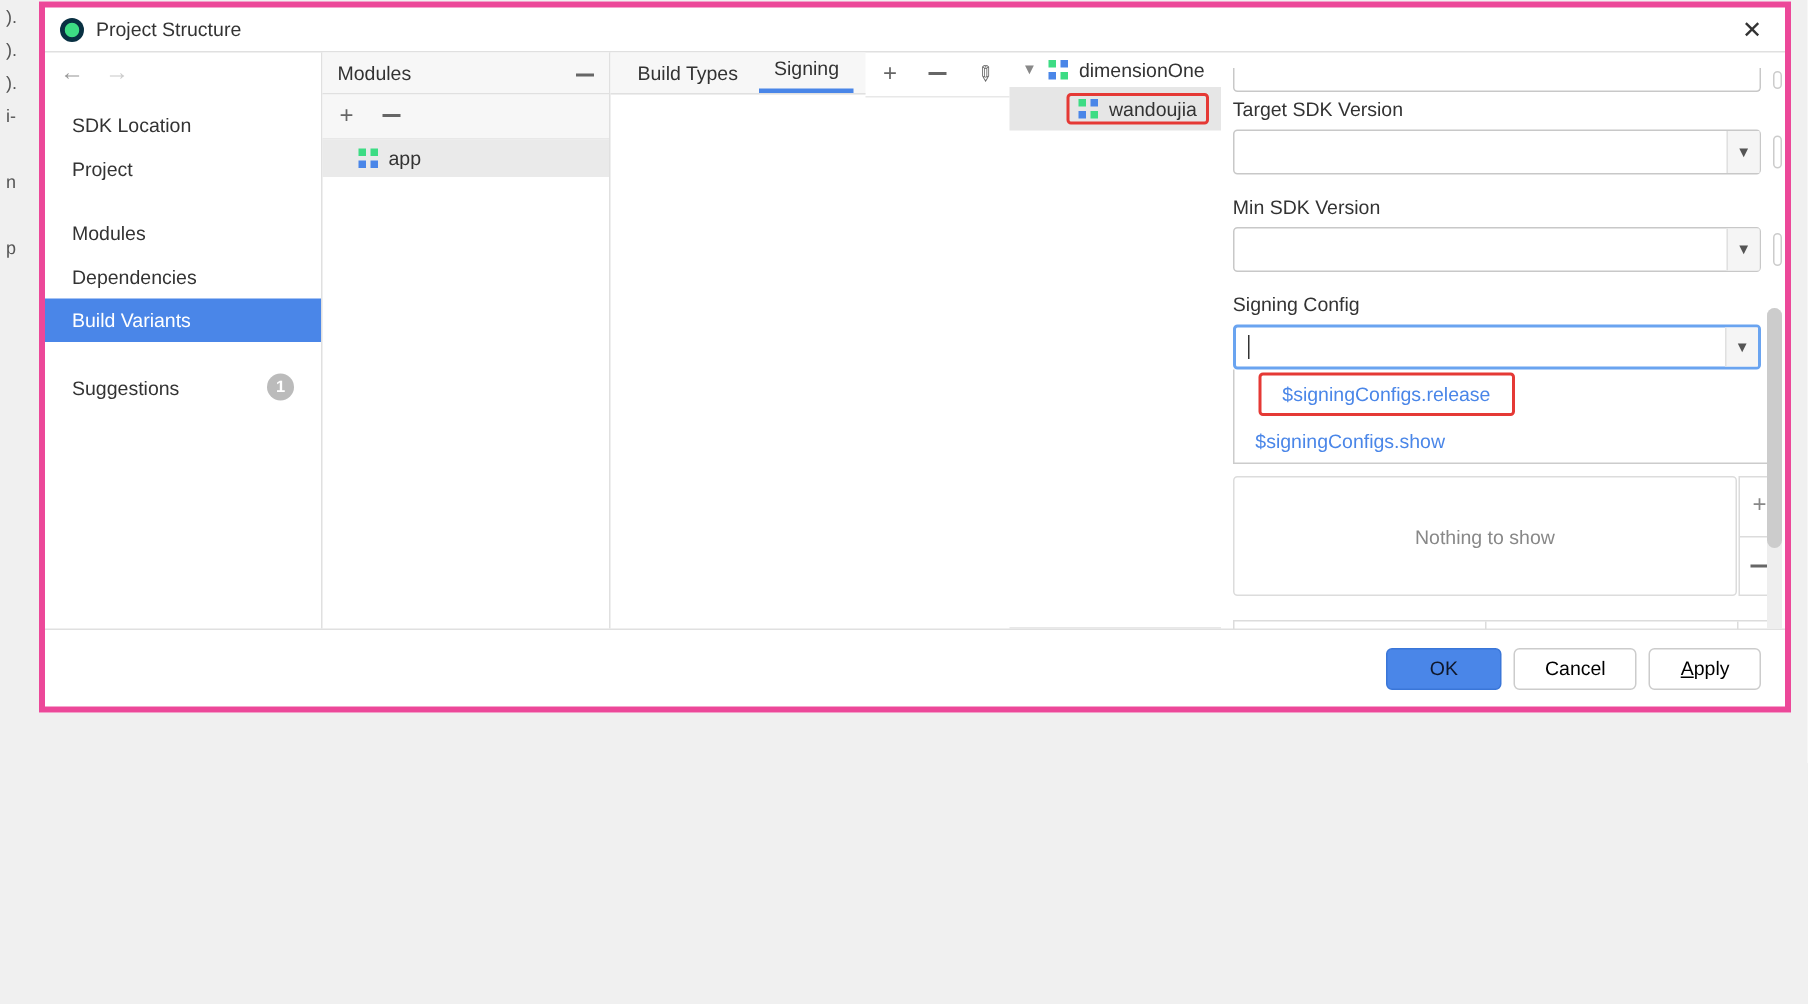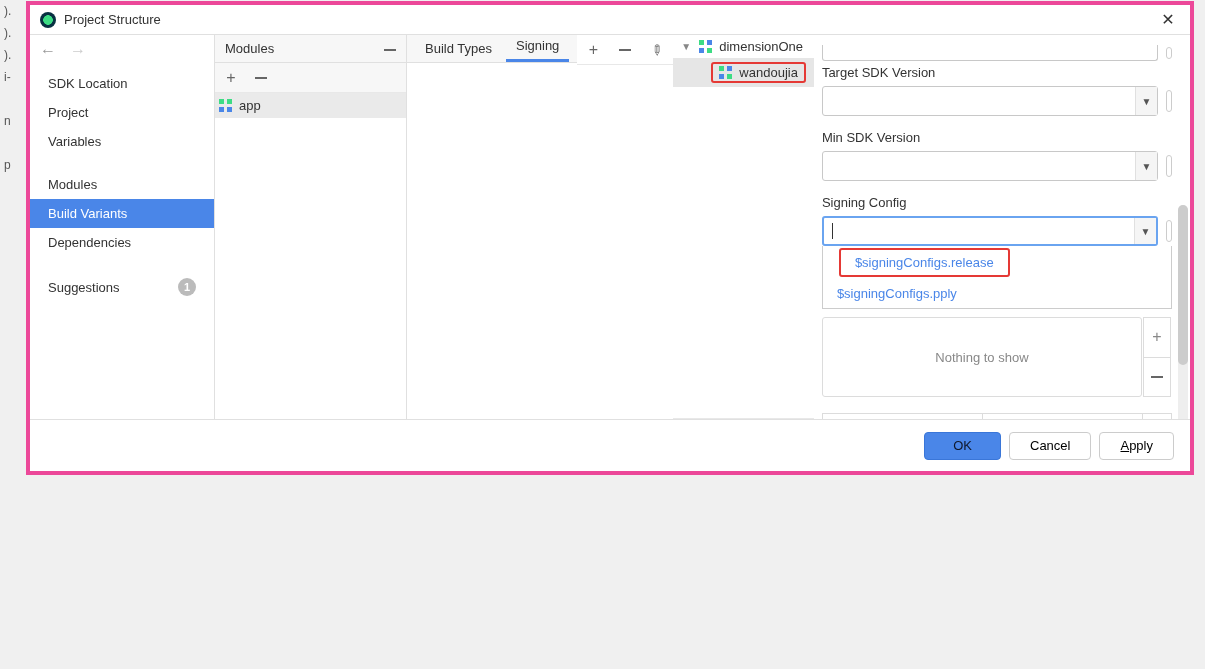--- a/index.html
+++ b/index.html
@@ -22,41 +22,41 @@
 .navitem.selected { background: #4a86e8; color: #fff; }
 .navitem.suggest { display: flex; align-items: center; justify-content: space-between; }
 .badge { display: inline-flex; width: 18px; height: 18px; border-radius: 50%; background: #bbb; color: #fff; align-items: center; justify-content: center; font-size: 11px; font-weight: bold; }
 .midcol { width: 192px; border-right: 1px solid #e0e0e0; display: flex; flex-direction: column; }
 .midhdr { height: 28px; display: flex; align-items: center; padding: 0 10px; border-bottom: 1px solid #e0e0e0; background: #f7f7f7; font-size: 13px; }
 .midhdr .spacer { flex: 1; }
 .midtb { height: 30px; display: flex; align-items: center; padding: 0 8px; gap: 14px; background: #f7f7f7; border-bottom: 1px solid #e8e8e8; }
 .tbtn { width: 16px; text-align: center; color: #666; font-size: 16px; cursor: pointer; }
 .minus-line { display: inline-block; width: 12px; height: 2px; background: #666; vertical-align: middle; }
 .modlist { flex: 1; }
-.moditem { padding: 5px 4px; background: #eaeaea; display: flex; align-items: center; gap: 6px; }
+.moditem { padding: 5px 24px; background: #eaeaea; display: flex; align-items: center; gap: 6px; }
 .modicon { width: 14px; height: 14px; display: inline-block; position: relative; }
 .modicon::before, .modicon::after { content: ''; position: absolute; width: 5px; height: 5px; }
 .modicon::before { left: 0; top: 0; background: #3ddc84; box-shadow: 8px 0 #3ddc84; }
 .modicon::after { left: 0; top: 8px; background: #4a86e8; box-shadow: 8px 0 #4a86e8; }
 .rightcol { flex: 1; display: flex; flex-direction: row; min-width: 0; }
 .tabs { height: 28px; display: flex; align-items: flex-end; padding: 0 8px; background: #f7f7f7; border-bottom: 1px solid #e0e0e0; gap: 4px; }
 .tab { padding: 6px 10px; cursor: pointer; font-size: 13px; }
 .tab.active { border-bottom: 3px solid #4a86e8; color: #333; }
 .subtb { height: 30px; display: flex; align-items: center; padding: 0 8px; gap: 16px; border-bottom: 1px solid #e8e8e8; }
 .pencil { transform: rotate(45deg); display: inline-block; font-size: 14px; }
 .tree { border-bottom: 1px solid #e8e8e8; }
 .treeitem { padding: 4px 8px; display: flex; align-items: center; gap: 6px; font-size: 13px; }
 .treeitem.child { padding-left: 38px; background: #e6e6e6; }
 .treeicon { width: 14px; height: 14px; display: inline-block; position: relative; }
 .treeicon::before, .treeicon::after { content: ''; position: absolute; width: 5px; height: 5px; }
 .treeicon::before { left: 0; top: 0; background: #3ddc84; box-shadow: 8px 0 #4a86e8; }
 .treeicon::after { left: 0; top: 8px; background: #4a86e8; box-shadow: 8px 0 #3ddc84; }
 .caret { color: #888; font-size: 10px; margin-right: 2px; }
 .redbox { border: 2px solid #e53935; border-radius: 3px; padding: 1px 6px; display: inline-flex; align-items: center; gap: 6px; }
-.form { flex: 1; overflow: auto; padding: 10px 18px 0 8px; position: relative; }
+.form { flex: 1; overflow: auto; padding: 10px 2px 0 8px; position: relative; }
 .fld { margin-bottom: 14px; }
 .fldlabel { font-size: 13px; margin-bottom: 6px; display: block; }
 .fldrow { display: flex; align-items: center; gap: 8px; }
 .sel { flex: 1; height: 30px; border: 1px solid #c8c8c8; border-radius: 3px; position: relative; background: #fff; max-width: 500px; }
 .sel .drop { position: absolute; right: 0; top: 0; bottom: 0; width: 22px; display: flex; align-items: center; justify-content: center; border-left: 1px solid #e0e0e0; background: #f5f5f5; font-size: 10px; color: #555; }
 .sel.focus { border: 2px solid #6aa4f0; }
 .sel.focus .cursor { position: absolute; left: 8px; top: 5px; bottom: 5px; width: 1px; background: #333; }
 .dditem { padding: 7px 14px; font-size: 13px; color: #4a86e8; cursor: pointer; }
 .ddmenu { border: 1px solid #ccc; border-top: none; max-width: 500px; background:#fff; margin-top:-14px; margin-bottom:8px; }
 .redbox2 { border: 2px solid #e53935; border-radius: 3px; display: inline-block; padding: 0; margin: 2px 16px; }
@@ -97,26 +97,25 @@
   <div class="body">
     <div class="leftcol">
       <div class="navhdr">
         <span class="arrow">←</span>
         <span class="arrow" style="color:#ccc">→</span>
       </div>
       <div class="navlist">
         <div class="navgroup">
           <div class="navitem">SDK Location</div>
           <div class="navitem">Project</div>
-          <div class="navitem">Variables</div>
         </div>
         <div class="navgroup">
           <div class="navitem">Modules</div>
+          <div class="navitem">Dependencies</div>
           <div class="navitem selected">Build Variants</div>
-          <div class="navitem">Dependencies</div>
         </div>
         <div class="navgroup">
           <div class="navitem suggest">
             <span>Suggestions</span>
             <span class="badge">1</span>
           </div>
         </div>
       </div>
     </div>
 
@@ -198,21 +197,21 @@
               <span class="drop">▼</span>
             </div>
             <span class="pill"></span>
           </div>
         </div>
 
         <div class="ddmenu">
           <div class="redbox2">
             <div class="dditem">$signingConfigs.release</div>
           </div>
-          <div class="dditem">$signingConfigs.pply</div>
+          <div class="dditem">$signingConfigs.show</div>
         </div>
 
         <div class="nothing">
           <span>Nothing to show</span>
           <div class="sidebtns">
             <div class="sidebtn">+</div>
             <div class="sidebtn">
                 <span class="minus-line"></span>
               </div>
           </div>

